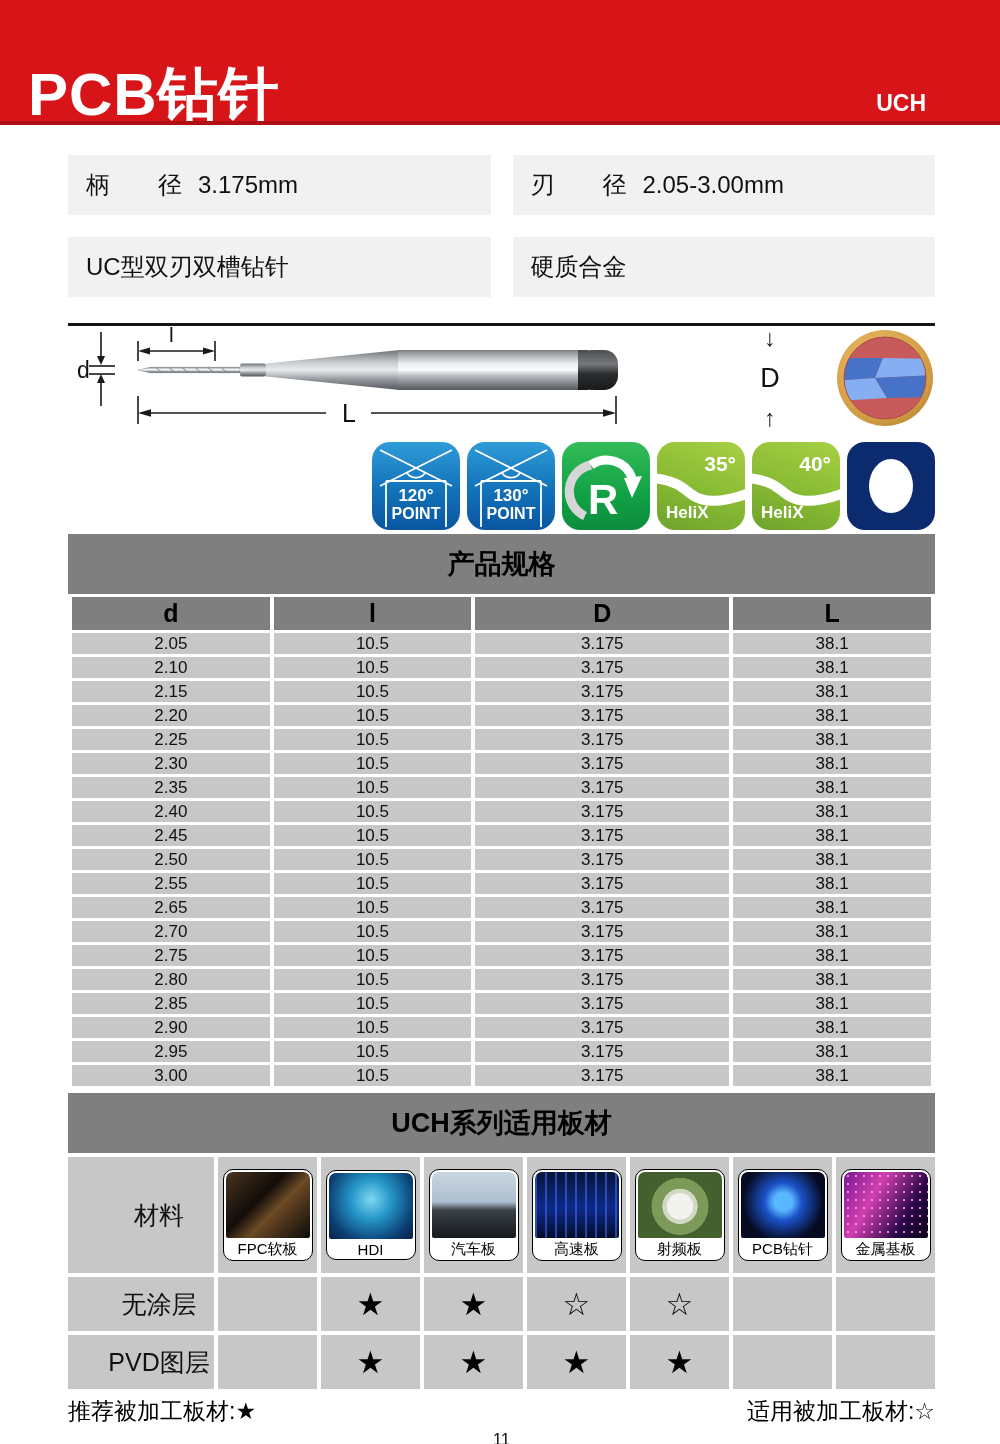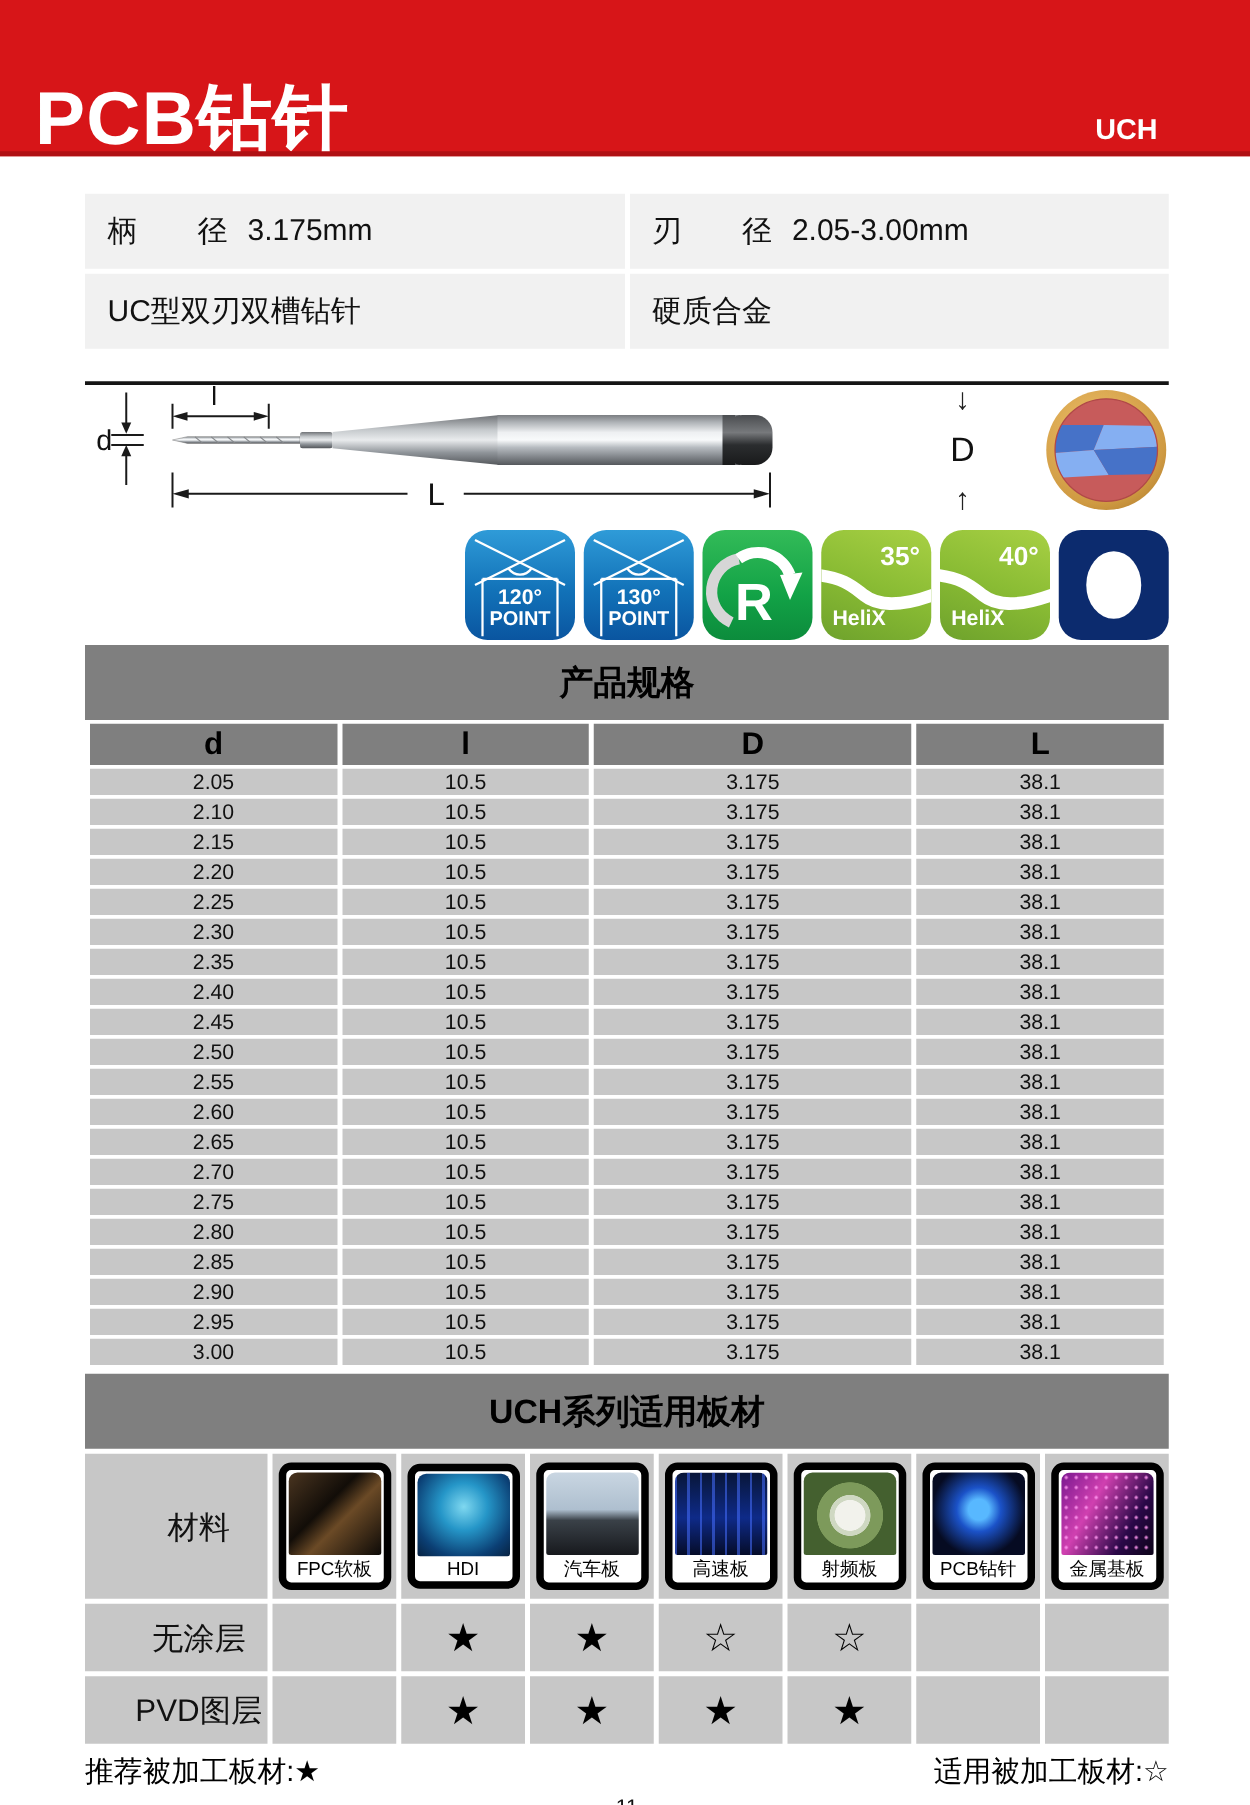--- a/index.html
+++ b/index.html
@@ -9,21 +9,21 @@
   
   .topbar{height:125px;background:#d71518;position:relative;}
   .topbar::after{content:"";position:absolute;left:0;right:0;bottom:0;height:4px;background:#b01013;}
   .title{position:absolute;left:28px;bottom:0px;margin:0;font-size:60px;line-height:60px;
          font-weight:800;color:#fff;letter-spacing:1px;}
   .series{position:absolute;right:74px;bottom:8px;font-size:23px;font-weight:bold;color:#fff;}
 
   .content{margin:0 65px 0 68px;width:867px;}
 
   
-  .specs{margin-top:30px;display:grid;grid-template-columns:1fr 1fr;gap:4px;}
+  .specs{margin-top:30px;display:grid;grid-template-columns:1fr 1fr;gap:22px;}
   .spec-cell{background:#f1f1f1;height:60px;display:flex;align-items:center;
              padding-left:18px;font-size:24px;white-space:pre;}
   .spec-val{margin-left:16px;}
 
   .divider{margin:26px 0 0 0;border:none;border-top:3px solid #151515;}
 
   
   .diagram{height:112px;display:flex;align-items:flex-start;}
   .drill{width:555px;height:110px;flex:none;}
   .dimD{width:40px;flex:none;margin-left:127px;height:104px;display:flex;flex-direction:column;
@@ -56,21 +56,21 @@
   table.spec th{height:33px;background:#7f7f7f;color:#000;font-size:25px;font-weight:bold;padding:0;}
   table.spec td{height:21px;line-height:21px;background:#c7c7c7;text-align:center;
                 font-size:17px;padding:0;}
 
   
   .matgrid{margin-top:4px;display:grid;grid-template-columns:146px repeat(7,1fr);gap:4px;}
   .mg-cell{background:#c7c7c7;display:flex;align-items:center;justify-content:center;}
   .matrow .mg-cell{height:116px;}
   .starrow .mg-cell{height:54px;}
   .mg-label{font-size:25px;padding-left:36px;}
-  .mat-card{width:90px;background:#fff;border:6px solid #000000;border-radius:10px;
+  .mat-card{width:90px;background:#fff;border:1px solid #000000;border-radius:10px;
             padding:2px 2px 0 2px;box-sizing:border-box;}
   .mat-thumb{height:66px;border-radius:7px 7px 2px 2px;}
   .mat-label{font-size:15px;text-align:center;padding:2px 0 1px 0;color:#000;white-space:nowrap;}
   .mat-0{background:linear-gradient(135deg,#4a3520 0%,#120d08 40%,#6b4a26 58%,#0d0a07 100%);}
   .mat-1{background:radial-gradient(circle at 50% 40%,#7fd8f0 0%,#2596c8 35%,#0b3f74 75%,#072241 100%);}
   .mat-2{background:linear-gradient(180deg,#c9d6e2 0%,#aebfcf 45%,#3a4148 58%,#17191d 100%);}
   .mat-3{background:repeating-linear-gradient(90deg,rgba(70,110,255,.55) 0 2px,rgba(0,0,0,0) 2px 10px),
                     linear-gradient(180deg,#081638 0%,#0e2a88 55%,#050c28 100%);}
   .mat-4{background:radial-gradient(circle at 50% 52%,#f2f2ec 0 24%,#cfd8c2 25% 32%,#7d9a5b 33% 52%,#44602f 53% 100%);}
   .mat-5{background:radial-gradient(circle at 50% 45%,#58b8ff 0 16%,#1b52c8 34%,#060b22 72%);}
@@ -353,26 +353,20 @@
             <td>3.175</td>
             <td>38.1</td>
           </tr>
           <tr>
             <td>2.55</td>
             <td>10.5</td>
             <td>3.175</td>
             <td>38.1</td>
           </tr>
           <tr>
-            <td>2.60</td>
-            <td>10.5</td>
-            <td>3.175</td>
-            <td>38.1</td>
-          </tr>
-          <tr>
             <td>2.65</td>
             <td>10.5</td>
             <td>3.175</td>
             <td>38.1</td>
           </tr>
           <tr>
             <td>2.70</td>
             <td>10.5</td>
             <td>3.175</td>
             <td>38.1</td>

